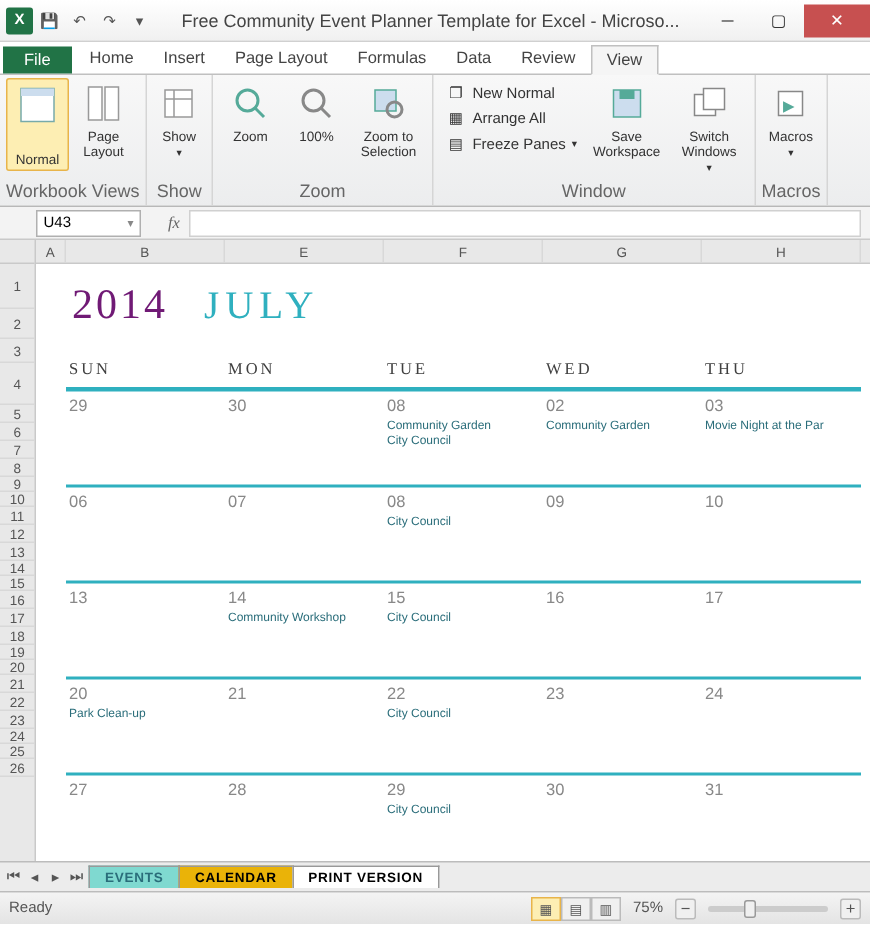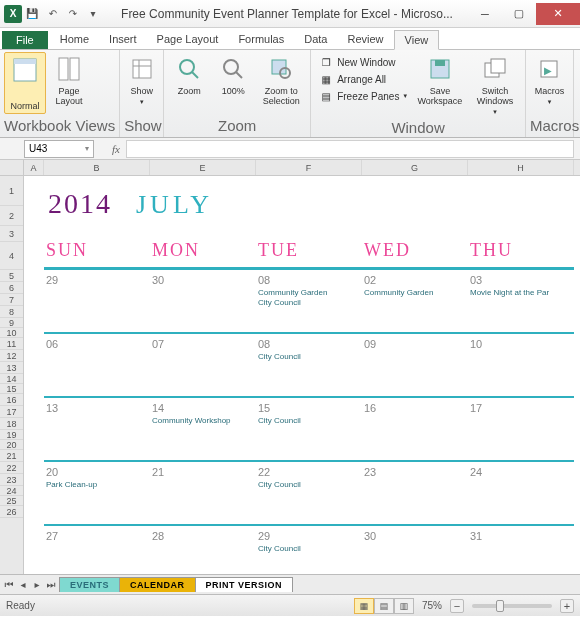--- a/index.html
+++ b/index.html
@@ -18,21 +18,21 @@
 
 .ribbon-tabs { height: 22px; background: #fff; display: flex; align-items: flex-end; border-bottom: 1px solid #c0c0c0; padding-left: 2px; }
 .file-tab { background: #217346; color: #fff; padding: 3px 14px; font-size: 11px; margin-right: 2px; }
 .rtab { padding: 3px 10px; font-size: 11px; color: #444; cursor: pointer; }
 .rtab.active { background: #f5f5f5; border: 1px solid #c0c0c0; border-bottom: 1px solid #f5f5f5; margin-bottom: -1px; }
 
 
 .ribbon { height: 88px; background: linear-gradient(#f8f8f8,#ecedee); border-bottom: 1px solid #b8b8b8; display: flex; }
 .rgroup { border-right: 1px solid #d5d5d5; padding: 2px 4px; display: flex; flex-direction: column; }
 .rgroup-body { flex: 1; display: flex; align-items: flex-start; gap: 2px; }
-.rgroup-label { font-size: 15px; color: #666; text-align: center; padding: 1px 0; }
+.rgroup-label { font-size: 12px; color: #666; text-align: center; padding: 1px 0; }
 .rbtn-lg { width: 42px; display: flex; flex-direction: column; align-items: center; padding: 2px; font-size: 9px; color: #333; text-align: center; gap: 2px; cursor: pointer; }
 .rbtn-lg.active { background: #fdeeb3; border: 1px solid #e8b44a; border-radius: 2px; gap: 16px; }
 .rbtn-lg .ico { width: 30px; height: 30px; display: flex; align-items: center; justify-content: center; }
 .rstack { display: flex; flex-direction: column; gap: 1px; padding: 2px; }
 .rbtn-sm { display: flex; align-items: center; gap: 4px; font-size: 10px; color: #333; padding: 1px 2px; cursor: pointer; white-space: nowrap; }
 .rbtn-sm .sico { width: 14px; height: 14px; display: inline-flex; align-items: center; justify-content: center; }
 
 
 .formula-row { height: 22px; border-bottom: 1px solid #c9c9c9; display: flex; align-items: center; background: #f3f3f3; }
 .namebox { width: 70px; height: 18px; background: #fff; border: 1px solid #b0b0b0; margin: 0 12px 0 24px; font-size: 10px; padding: 1px 4px; display: flex; align-items: center; justify-content: space-between; }
@@ -48,21 +48,21 @@
 .colhdrs { height: 16px; background: #e8e8e8; display: flex; border-bottom: 1px solid #c9c9c9; }
 .colhdr { font-size: 9px; color: #555; text-align: center; border-right: 1px solid #d8d8d8; line-height: 16px; }
 
 .cal-body { padding: 6px 0 0 20px; }
 .cal-title { display: flex; gap: 24px; align-items: baseline; padding: 6px 0 14px 4px; }
 .cal-year { font-family: Georgia, serif; font-size: 28px; color: #701a75; letter-spacing: 2px; }
 .cal-month { font-family: Georgia, serif; font-size: 26px; color: #2fb0bf; letter-spacing: 4px; }
 
 .dayrow { display: flex; }
 .daycell { width: 106px; }
-.dayname { font-family: Georgia, serif; font-size: 18px; color: #ec4899; letter-spacing: 2px; padding: 6px 0 6px 2px; }
+.dayname { font-family: Georgia, serif; font-size: 11px; color: #404040; letter-spacing: 2px; padding: 6px 0 6px 2px; }
 .thickline { height: 3px; background: #2fb0bf; }
 .weeksep { height: 2px; background: #2fb0bf; }
 .datenum { font-size: 11px; color: #888; padding: 4px 0 2px 2px; }
 .ev { font-size: 8px; color: #2a6d7a; padding: 0 0 1px 2px; white-space: nowrap; overflow: hidden; }
 .wk { height: 62px; }
 .wk.short { height: 24px; }
 
 
 .tabstrip { height: 20px; background: #ececec; border-top: 1px solid #bcbcbc; display: flex; align-items: center; font-size: 10px; }
 .tabnav { display: flex; gap: 0; padding: 0 2px; }
@@ -189,21 +189,21 @@
       </div>
     </div>
     <div class="rgroup-label">Zoom</div>
   </div>
 
   <div class="rgroup">
     <div class="rgroup-body">
       <div class="rstack">
         <div class="rbtn-sm">
             <span class="sico">❐</span>
-            <span>New Window</span>
+            <span>New Normal</span>
           </div>
         <div class="rbtn-sm">
             <span class="sico">▦</span>
             <span>Arrange All</span>
           </div>
         <div class="rbtn-sm">
             <span class="sico">▤</span>
             <span>Freeze Panes</span> 
             <span style="font-size:7px">▾</span>
           </div>

